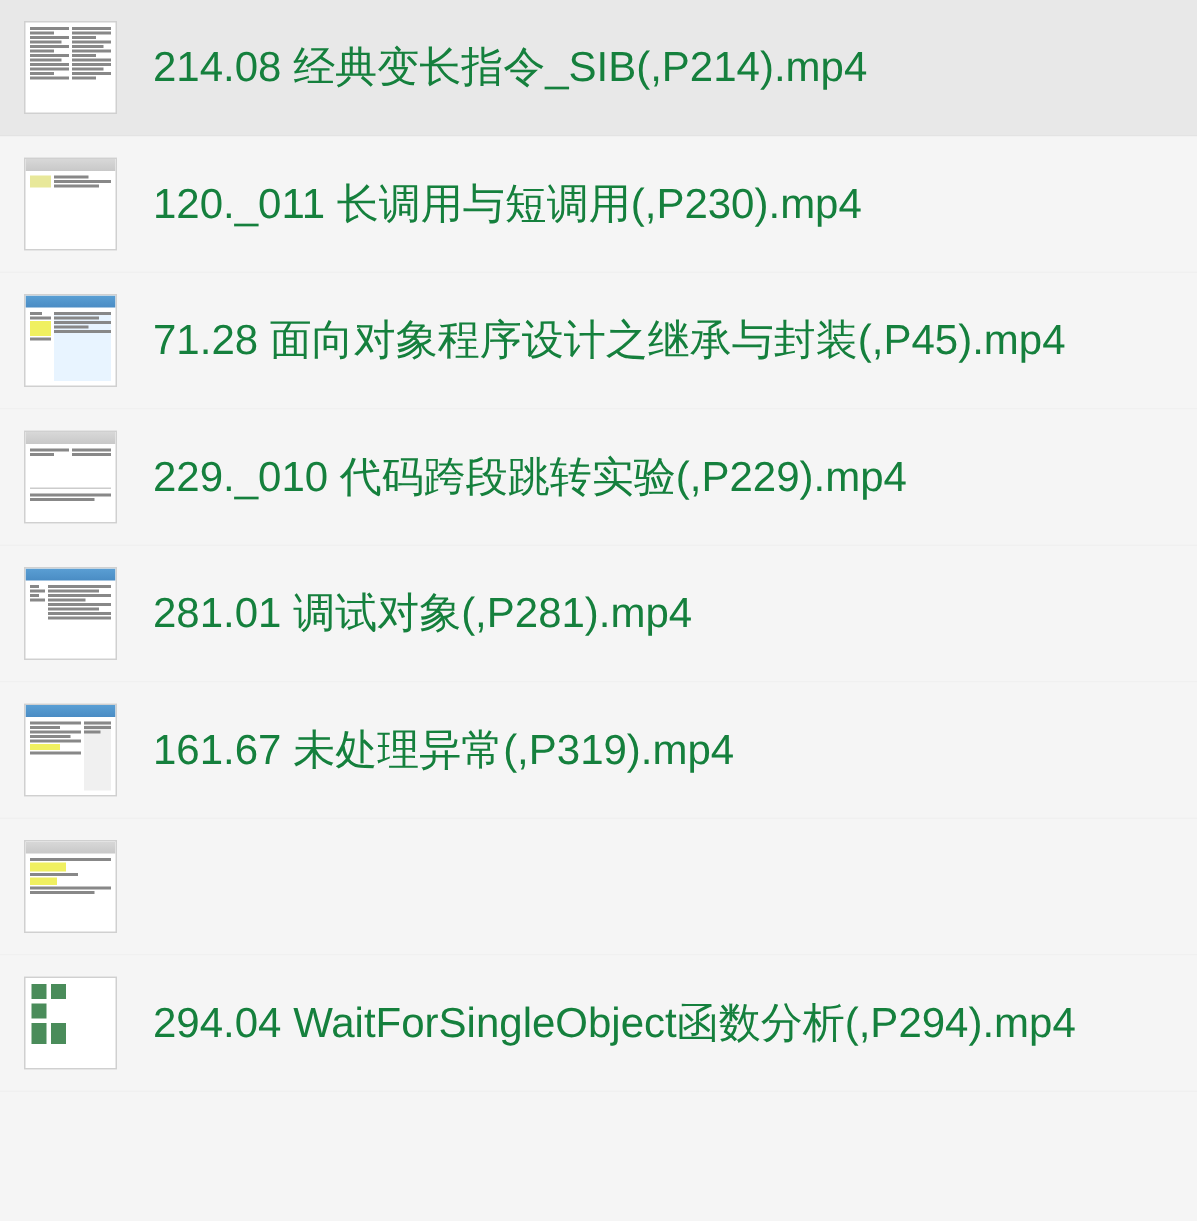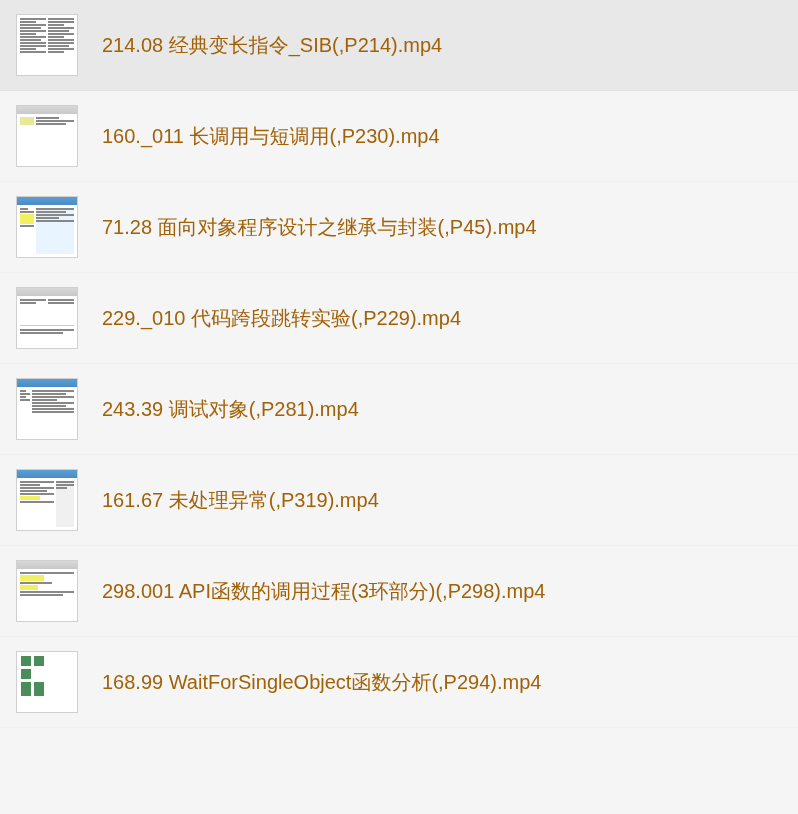--- a/index.html
+++ b/index.html
@@ -73,22 +73,22 @@
       height: 8px;
       width: 14px;
     }
     .thumb-block.green {
       background: #4a8c5a;
     }
     .thumb-block.yellow {
       background: #f0f060;
     }
     .file-name {
-      font-size: 20px;
-      color: #a16207;
+      font-size: 28px;
+      color: #15803d;
       font-weight: 400;
       line-height: 1.4;
       flex: 1;
     }
   </style>
 </head>
 <body>
 
 <div class="file-list">
 
@@ -135,21 +135,21 @@
         <div class="thumb-col" style="flex:0 0 12px">
           <div class="thumb-block"></div>
         </div>
         <div class="thumb-col">
           <div class="thumb-line short"></div>
             <div class="thumb-line"></div>
             <div class="thumb-line med"></div>
         </div>
       </div>
     </div>
-    <div class="file-name">160._011 长调用与短调用(,P230).mp4</div>
+    <div class="file-name">120._011 长调用与短调用(,P230).mp4</div>
   </div>
 
   <div class="file-item">
     <div class="thumbnail">
       <div class="thumb-header"></div>
       <div class="thumb-body">
         <div class="thumb-col" style="flex:0 0 14px">
           <div class="thumb-line short"></div>
             <div class="thumb-line"></div>
             <div class="thumb-block yellow" style="height:10px"></div>
@@ -206,21 +206,21 @@
             <div class="thumb-line med"></div>
             <div class="thumb-line"></div>
             <div class="thumb-line short"></div>
             <div class="thumb-line"></div>
             <div class="thumb-line med"></div>
             <div class="thumb-line"></div>
             <div class="thumb-line"></div>
         </div>
       </div>
     </div>
-    <div class="file-name">243.39 调试对象(,P281).mp4</div>
+    <div class="file-name">281.01 调试对象(,P281).mp4</div>
   </div>
 
   <div class="file-item">
     <div class="thumbnail">
       <div class="thumb-header"></div>
       <div class="thumb-body">
         <div class="thumb-col">
           <div class="thumb-line"></div>
             <div class="thumb-line short"></div>
             <div class="thumb-line"></div>
@@ -246,21 +246,20 @@
         <div class="thumb-col">
           <div class="thumb-line"></div>
             <div class="thumb-block yellow" style="height:6px;width:24px"></div>
             <div class="thumb-line short"></div>
             <div class="thumb-block yellow" style="height:5px;width:18px"></div>
             <div class="thumb-line"></div>
             <div class="thumb-line med"></div>
         </div>
       </div>
     </div>
-    <div class="file-name">298.001 API函数的调用过程(3环部分)(,P298).mp4</div>
   </div>
 
   <div class="file-item">
     <div class="thumbnail">
       <div class="thumb-body" style="padding:4px">
         <div class="thumb-col" style="gap:3px">
           <div style="display:flex;gap:3px">
               <div class="thumb-block green" style="height:10px;width:10px"></div>
               <div class="thumb-block green" style="height:10px;width:10px"></div>
             </div>
@@ -268,16 +267,16 @@
               <div class="thumb-block green" style="height:10px;width:10px"></div>
               <div style="width:10px"></div>
             </div>
           <div style="display:flex;gap:3px">
               <div class="thumb-block green" style="height:14px;width:10px"></div>
               <div class="thumb-block green" style="height:14px;width:10px"></div>
             </div>
         </div>
       </div>
     </div>
-    <div class="file-name">168.99 WaitForSingleObject函数分析(,P294).mp4</div>
+    <div class="file-name">294.04 WaitForSingleObject函数分析(,P294).mp4</div>
   </div>
 
 </div>
 
 </body></html>

